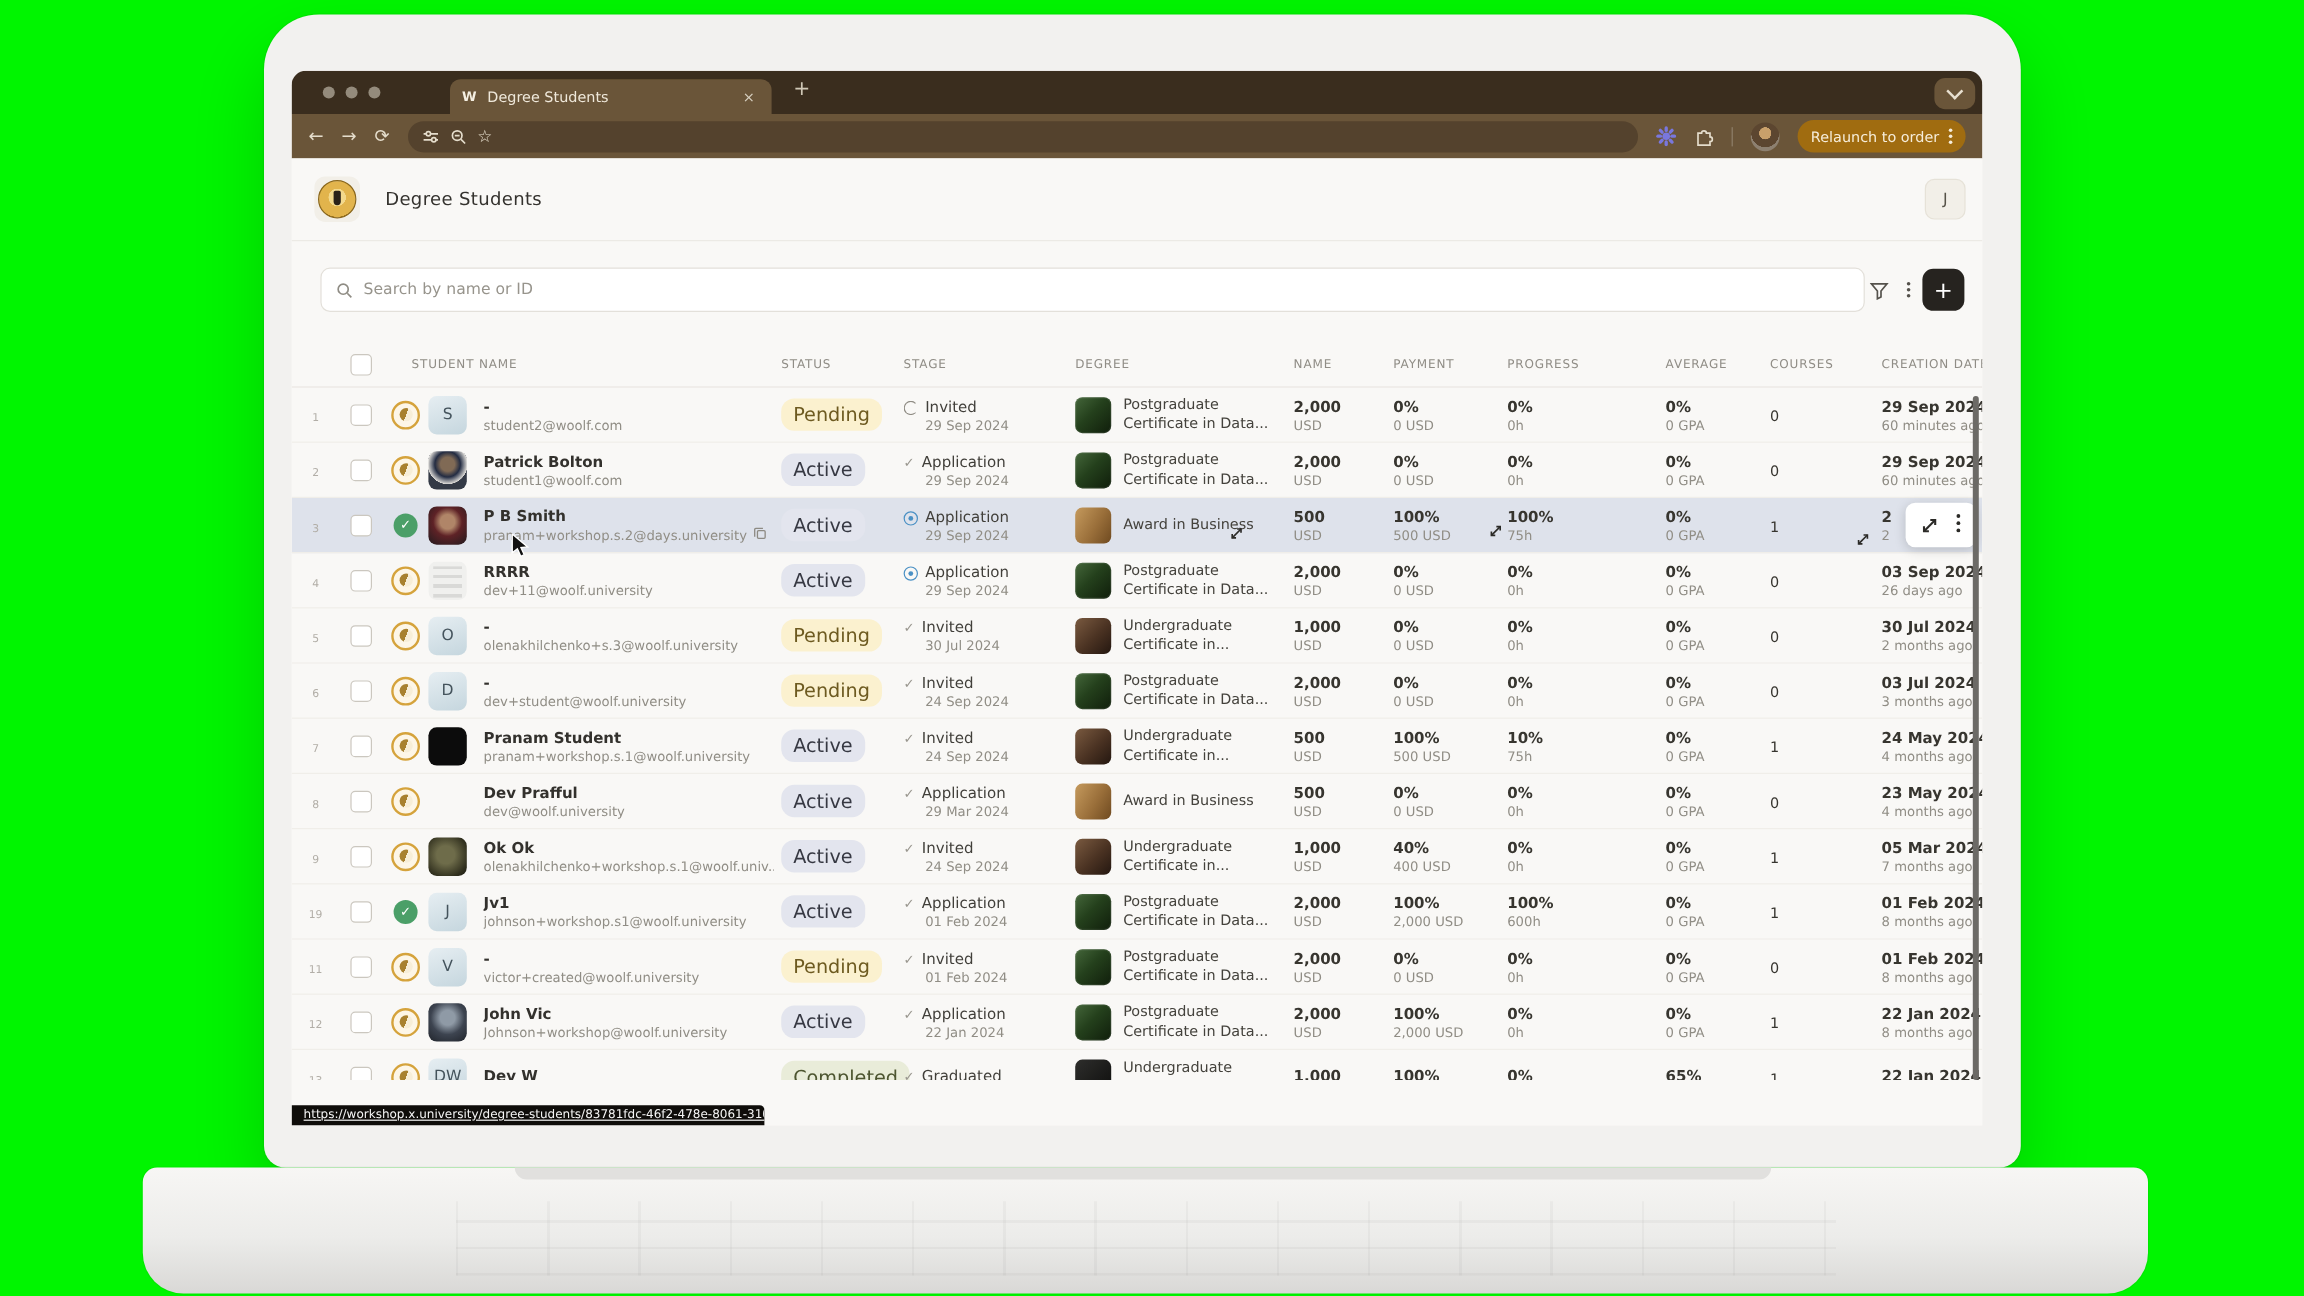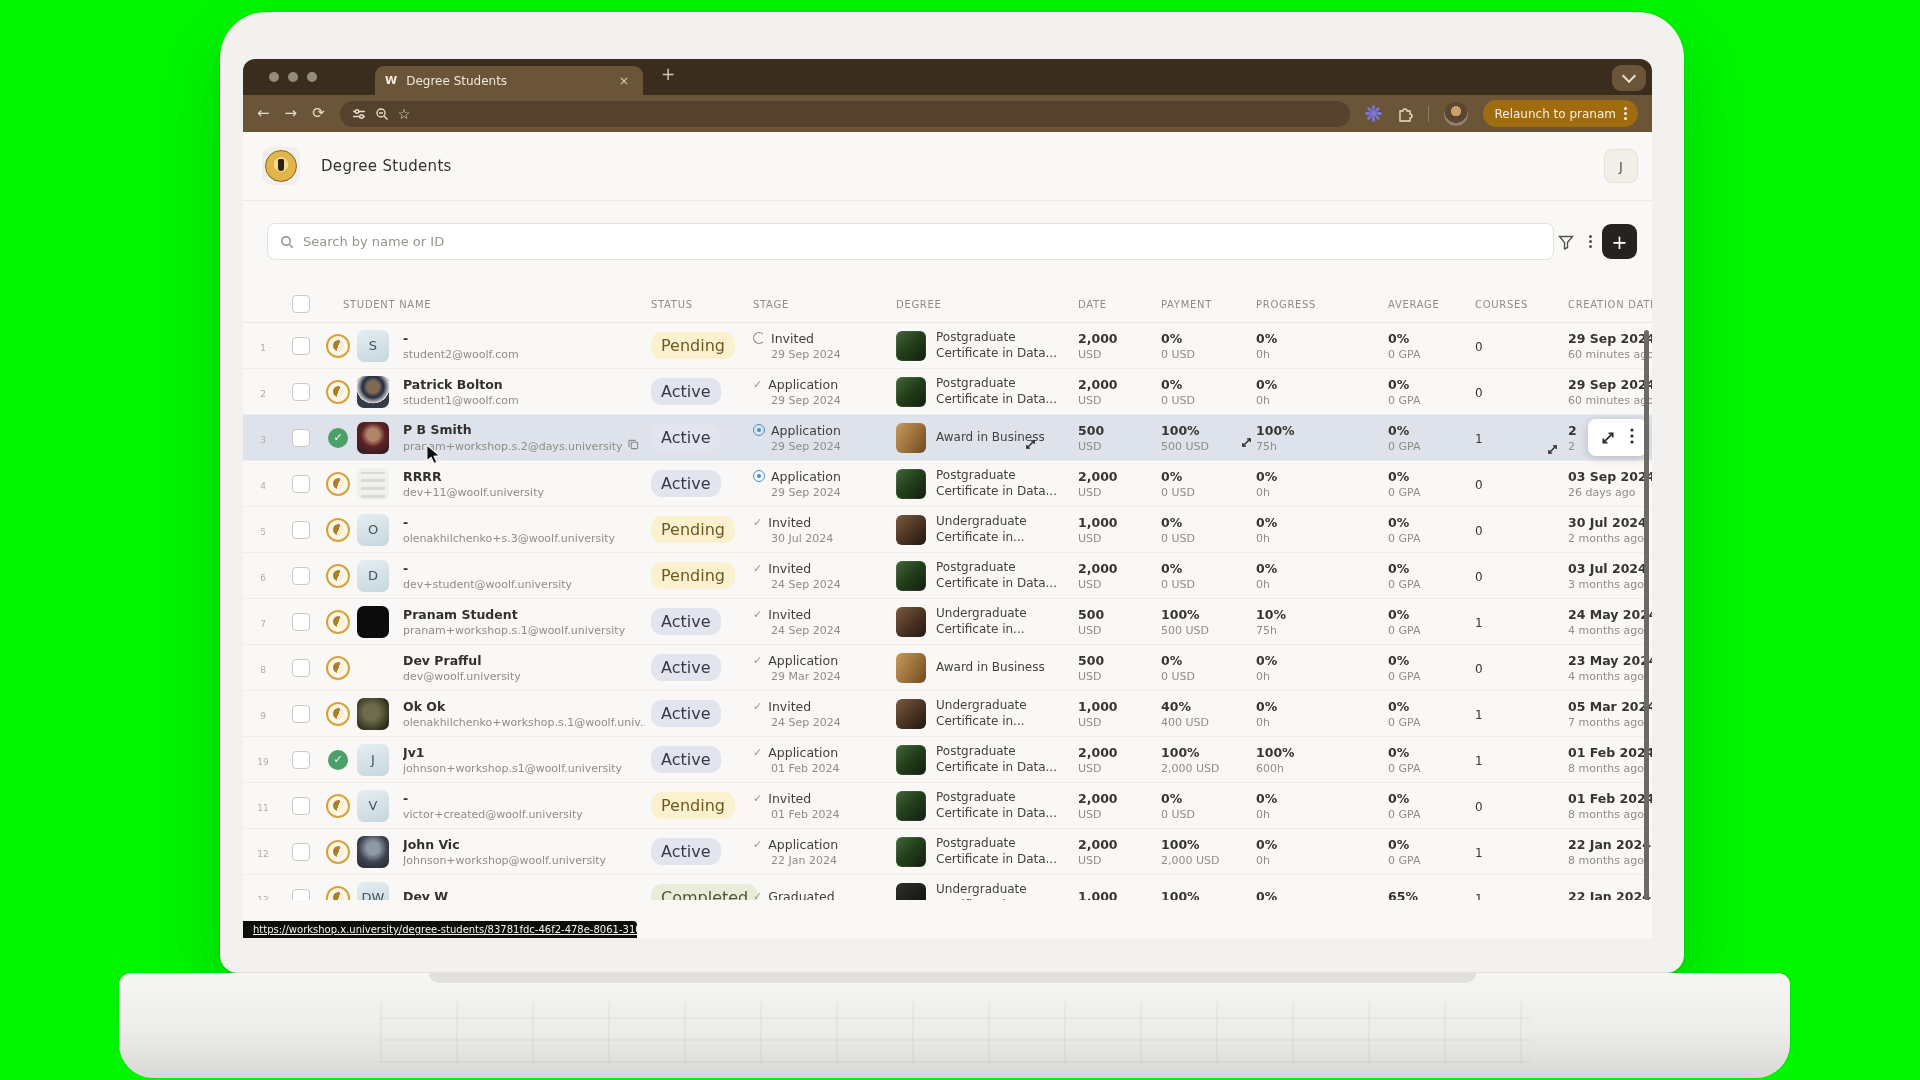--- a/index.html
+++ b/index.html
@@ -104,21 +104,21 @@
   .av-none{background:transparent}
   .av-photo-olive{background:radial-gradient(circle at 45% 45%,#6e6c4a 0 30%,#32311f 75%,#17170f 100%)}
   .av-photo-gray{background:radial-gradient(circle at 50% 38%,#8f9aa6 0 24%,#3d4450 55%,#20242b 100%)}
   .nm{font-size:12.5px;font-weight:bold;color:#33312d;white-space:nowrap;overflow:hidden}
   .email{font-size:11px;color:#908d85;margin-top:2px;white-space:nowrap;overflow:hidden;
          text-overflow:ellipsis;max-width:242px;display:flex;align-items:center;gap:5px}
   .pill{display:inline-block;padding:4px 10px;border-radius:11px;font-size:16px}
   .pill.pending{background:var(--pending-bg);color:var(--pending-tx)}
   .pill.active{background:var(--active-bg);color:var(--active-tx)}
   .pill.completed{background:var(--completed-bg);color:var(--completed-tx)}
-  .st-top{display:flex;align-items:center;gap:6px;font-size:12.5px;color:#413f3a}
+  .st-top{display:flex;align-items:flex-end;gap:6px;font-size:12.5px;color:#413f3a}
   .sub{font-size:11px;color:#908d85;margin-top:2px}
   .st-sub{margin-left:18px}
   .ic-check{color:#9a978f;font-size:11px}
   .ic-spinner{width:10px;height:10px;border:1.5px solid #8f8c84;border-right-color:transparent;border-radius:50%}
   .ic-target{width:10px;height:10px;border:1.5px solid var(--target-blue);border-radius:50%;display:grid;place-items:center}
   .ic-target i{width:4px;height:4px;border-radius:50%;background:var(--target-blue)}
   .thumb{width:30px;height:30px;border-radius:6px;flex:none}
   .thumb-green{background:linear-gradient(135deg,#44663a 0%,#24401c 45%,#101e0b 100%);
         box-shadow:inset 0 0 0 1px rgba(255,255,255,.08)}
   .thumb-tan{background:linear-gradient(120deg,#c59a5d 0%,#9a6f3a 55%,#6f4a20 100%)}
@@ -204,21 +204,21 @@
             <line x1="11.2" y1="4.8" x2="12.6" y2="3.4"></line>
           </g>
         </g>
       </svg>
     <svg width="16" height="16" viewBox="0 0 16 16">
         <path d="M3 5 h3 a2 2 0 1 1 4 0 h3 v3 a2 2 0 1 1 0 4 v3 H3 z" fill="none" stroke="#e5ddcc" stroke-width="1.4"></path>
       </svg>
     <span class="divider"></span>
     <span class="tb-avatar"></span>
     <div class="relaunch">
-      <span>Relaunch to pranam</span>
+      <span>Relaunch to order</span>
       <span class="kebab-dots">
           <i></i>
           <i></i>
           <i></i>
         </span>
     </div>
   </div>
 
   <div class="page">
     <div class="app-header">
@@ -256,21 +256,21 @@
 
     <div class="thead">
       <div class="c-num"></div>
       <div class="c-cb">
           <span class="checkbox"></span>
         </div>
       <div class="h-namewrap">STUDENT NAME</div>
       <div class="c-status">STATUS</div>
       <div class="c-stage">STAGE</div>
       <div class="c-degree">DEGREE</div>
-      <div class="c-cost">DATE</div>
+      <div class="c-cost">NAME</div>
       <div class="c-pay">PAYMENT</div>
       <div class="c-prog">PROGRESS</div>
       <div class="c-avg">AVERAGE</div>
       <div class="c-crs">COURSES</div>
       <div class="c-date">CREATION DATE</div>
     </div>
 
     <div class="rows" id="rows">
         <div class="row">
     <div class="c-num"><span class="num">1</span></div>

